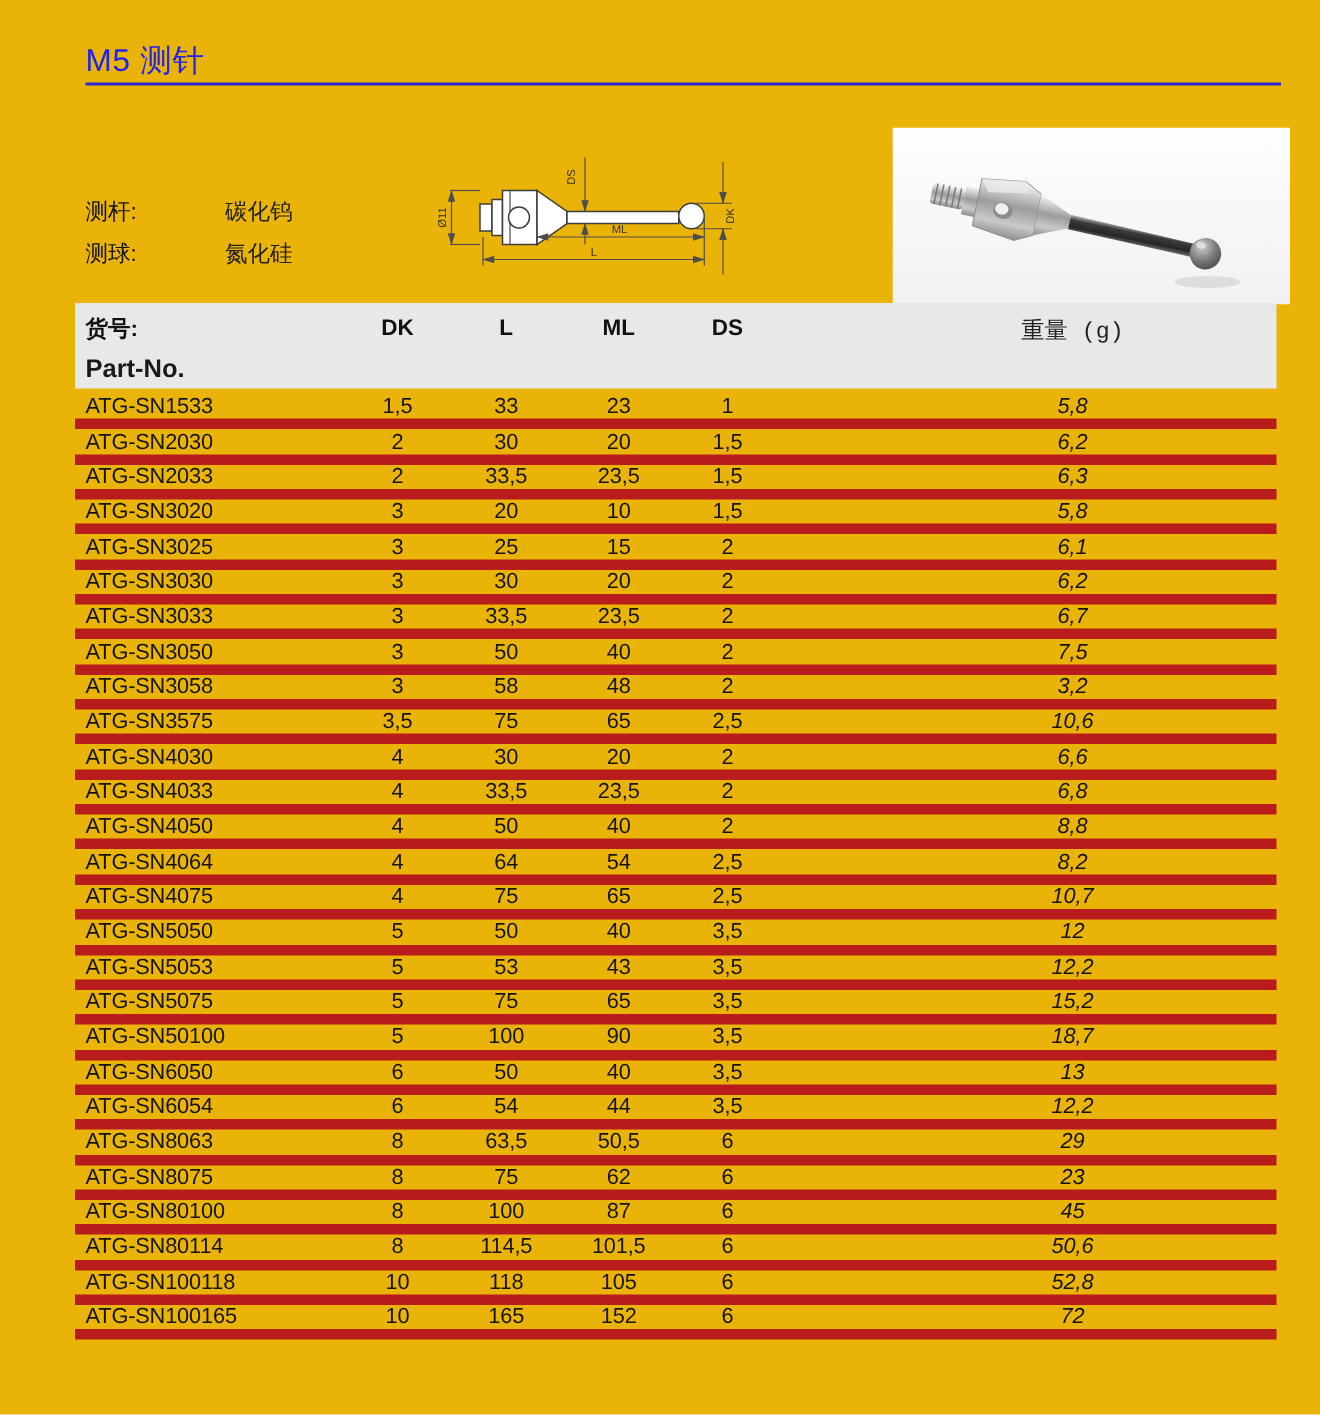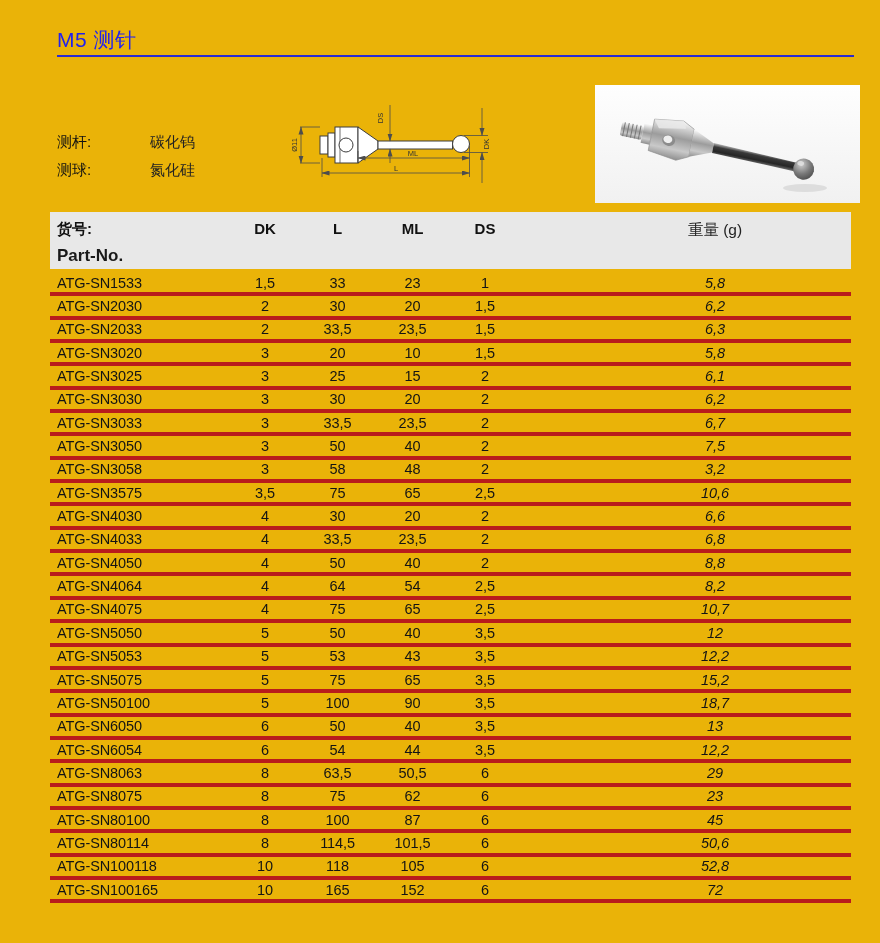--- a/index.html
+++ b/index.html
@@ -32,31 +32,31 @@
   .tech-drawing line, .tech-drawing path.dim, .tech-drawing polyline
     { stroke:#4d4d4d; stroke-width:0.8; fill:none; }
   .tech-drawing .part { stroke:#3c3c3c; stroke-width:1; fill:#ffffff; }
   .tech-drawing text { font-family:"Liberation Sans","DejaVu Sans",sans-serif;
     font-size:7.5px; fill:#333; }
 
   
   .product-photo { position:absolute; left:595px; top:85px; width:265px; height:118px; }
 
   
-  .spec-table { position:absolute; left:50px; top:212px; width:801px; }
+  .spec-table { position:absolute; left:50px; top:202px; width:801px; }
   .tbl-grid { display:grid; grid-template-columns:180px 70px 75px 75px 70px 1fr; }
   .tbl-header { background:#e8e8e8; height:57px; padding-top:8px; }
   .hdr-part { padding-left:7px; }
   .hdr-part .zh { font-size:15px; font-weight:700; color:#111; }
   .hdr-part .en { font-size:17px; font-weight:700; margin-top:7px; color:#1a1a1a; }
   .hdr-col { text-align:center; font-size:15px; font-weight:700; color:#111; }
   .hdr-weight { text-align:center; padding-left:59px; font-weight:400;
-    font-family:Liberation Sans, sans-serif; font-size:15.5px; color:#222; }
+    font-family:Liberation Mono, monospace; font-size:15.5px; color:#222; }
   .tbl-body { margin-top:4px; }
-  .tbl-row { height:23.35px; align-items:center; border-bottom:4px solid #b91c1c;
+  .tbl-row { height:23.35px; align-items:center; border-bottom:7px solid #b91c1c;
     font-size:14.5px; letter-spacing:-0.1px; }
   .c-part { padding-left:7px; }
   .c-num { text-align:center; }
   .c-weight { text-align:center; padding-left:59px;font-style:italic; }
 </style>
 </head>
 <body>
 
 <div class="page">
 

